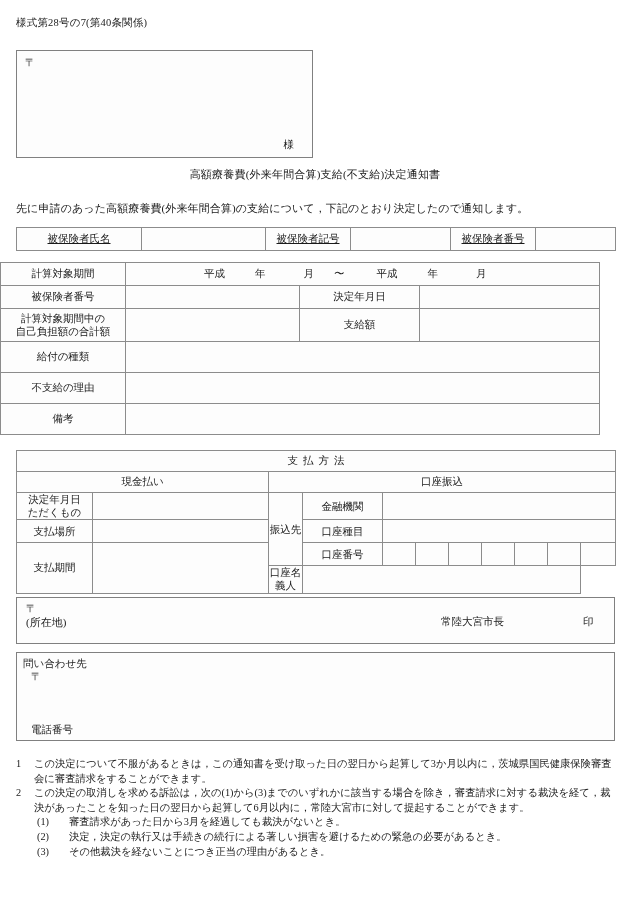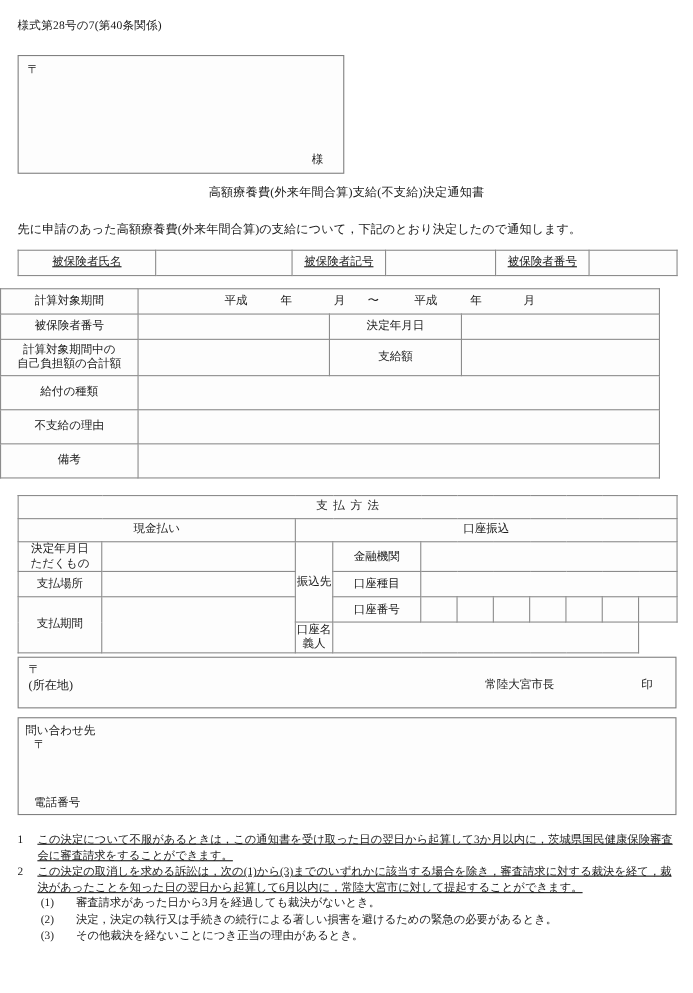--- a/index.html
+++ b/index.html
@@ -217,21 +217,21 @@
   .note-item {
     position: relative;
     padding-left: 18px;
     margin-bottom: 0px;
   }
   .note-num {
     position: absolute;
     left: 0;
     top: 0;
   }
-  .note-body { display: block; text-decoration: underline; }
+  .note-body { display: block; }
   .sub-list {
     margin-top: 0px;
     padding-left: 21px;
   }
   .sub-item {
     position: relative;
     padding-left: 32px;
   }
   .sub-num {
     position: absolute;

